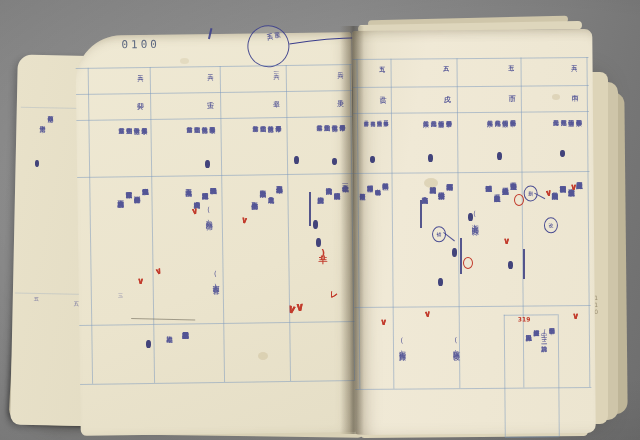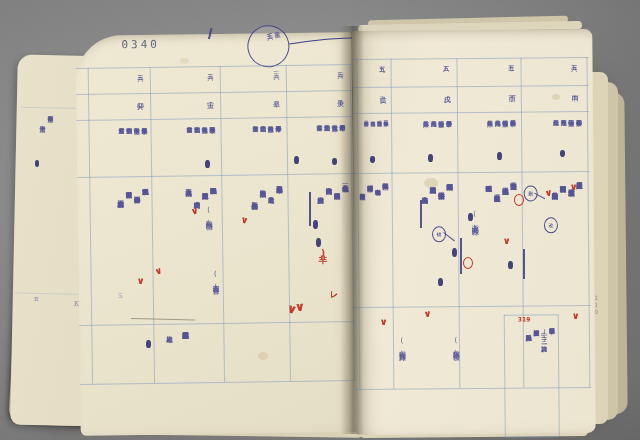--- a/index.html
+++ b/index.html
@@ -51,21 +51,21 @@
 
   <div class="strip" style="left:368px;top:18px;width:200px;height:7px;background:#cfc6aa;border-radius:4px;transform:rotate(-1.4deg);"></div>
   <div class="strip" style="left:358px;top:23px;width:224px;height:8px;background:#ded6bc;border-radius:4px;transform:rotate(-1deg);"></div>
 
   <div class="strip" style="left:600px;top:92px;width:26px;height:322px;background:#beb598;border-radius:0 12px 12px 0;transform:rotate(-.6deg);"></div>
   <div class="strip" style="left:594px;top:82px;width:24px;height:338px;background:#cec5a9;border-radius:0 10px 10px 0;"></div>
   <div class="strip" style="left:588px;top:72px;width:20px;height:352px;background:#ddd4b8;border-radius:0 8px 8px 0;"></div>
   <div class="vt" style="left:592px;top:294px;font-size:6px;color:#8a7f63;opacity:.8;">110</div>
 
   <div class="page" style="left:78px;top:34px;width:276px;height:400px;background:linear-gradient(160deg,#efe9d4 0%,#ebe4cd 60%,#e5dec6 100%);border-radius:46px 3px 3px 6px;transform:rotate(-0.8deg);box-shadow:inset -14px 0 16px -10px rgba(100,85,55,.45), inset 0 10px 12px -10px rgba(100,85,55,.35);">
-    <div class="vt" style="left:46px;top:4px;writing-mode:horizontal-tb;font-family:'DejaVu Sans Mono',monospace;font-size:11px;letter-spacing:3px;color:#3a4a6e;opacity:.8;">0340</div>
+    <div class="vt" style="left:46px;top:4px;writing-mode:horizontal-tb;font-family:'DejaVu Sans Mono',monospace;font-size:11px;letter-spacing:3px;color:#3a4a6e;opacity:.8;">0100</div>
 
     <div class="circ" style="left:172px;top:-8px;width:40px;height:40px;transform:rotate(-10deg);">
       <div class="vgroup" style="position:static;width:30px;height:34px;font-size:6px;">
         <div class="ln">改至</div>
         <div class="ln">三五六</div>
       </div>
     </div>
     <svg style="position:absolute;left:212px;top:0;" width="92" height="16" viewBox="0 0 92 16">
       <path d="M2,11 C30,7 58,5 80,6" stroke="#3a3d8c" stroke-width="1.1" fill="none"></path>
       <polygon points="79,2 89,6 79,10" fill="#3a3d8c"></polygon>

